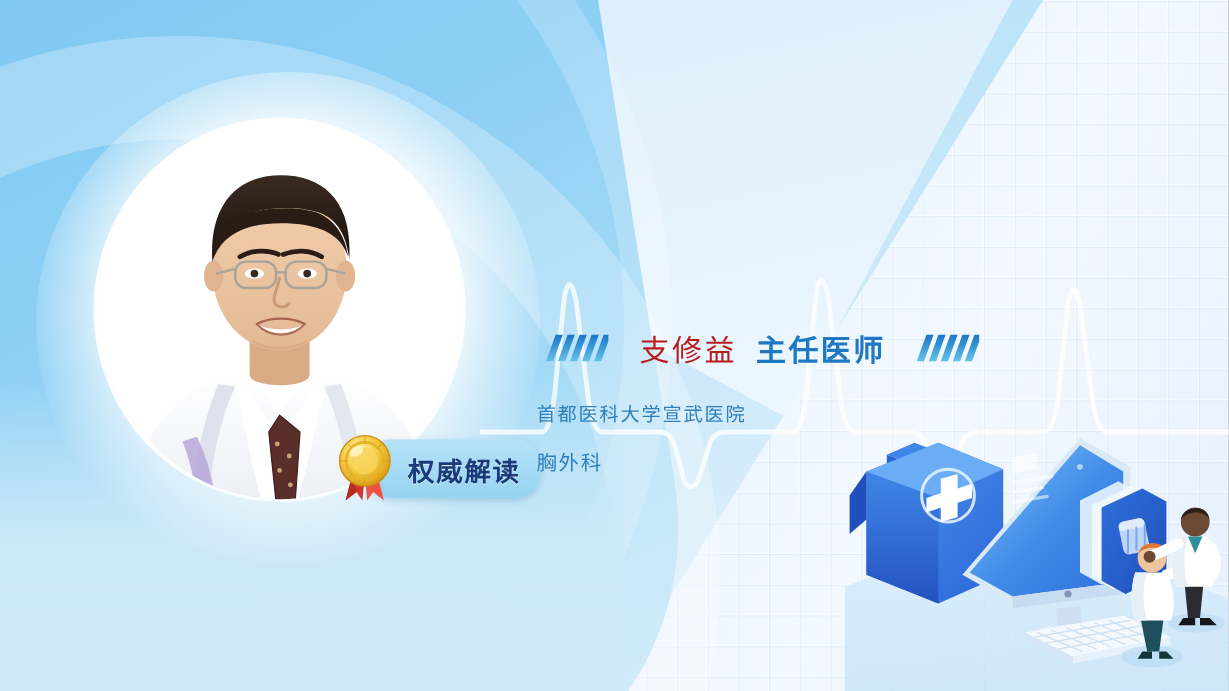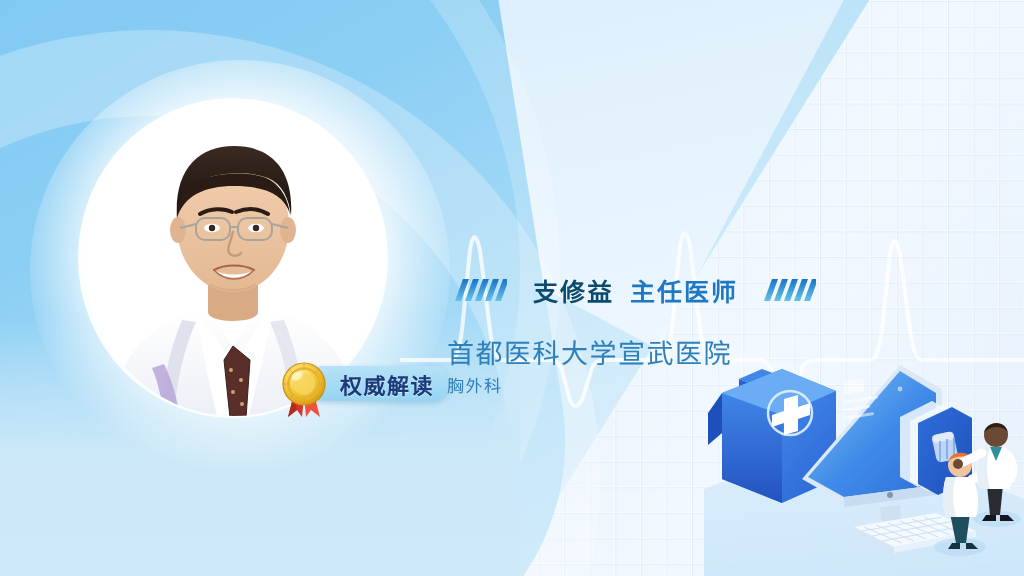--- a/index.html
+++ b/index.html
@@ -142,21 +142,21 @@
     left: 278px;
     top: 364px;
     display: flex;
     align-items: center;
     height: 44px;
   }
   .badge-pill {
     position: absolute;
     left: 28px;
     top: 2px;
-    height: 35px;
+    height: 49px;
     padding: 0 16px 0 34px;
     display: flex;
     align-items: center;
     border-radius: 20px;
     background: linear-gradient(180deg, #b6e2f8 0%, #96d4f2 100%);
     box-shadow: 0 2px 5px rgba(40,110,160,0.25);
   }
   .badge-text {
     font-size: 22px;
     font-weight: bold;
@@ -195,36 +195,36 @@
     left: 455px;
     top: 272px;
     display: flex;
     align-items: center;
     gap: 26px;
     white-space: nowrap;
   }
   .slashes { display: block; }
   .doctor-name {
     font-size: 25px;
-    color: #0c4a6e;
+    color: #b91c1c;
     letter-spacing: 2px;
-    font-weight: 700;
+    font-weight: 400;
   }
   .doctor-title {
     font-size: 25px;
     color: #1e78c4;
     letter-spacing: 2px;
     font-weight: 700;
     margin-left: -10px;
   }
   .hospital {
     position: absolute;
     left: 447px;
     top: 332px;
-    font-size: 27px;
+    font-size: 16px;
     color: #2f7fba;
     letter-spacing: 1.5px;
     white-space: nowrap;
   }
   .department {
     position: absolute;
     left: 447px;
     top: 372px;
     font-size: 17px;
     color: #2f7fba;

